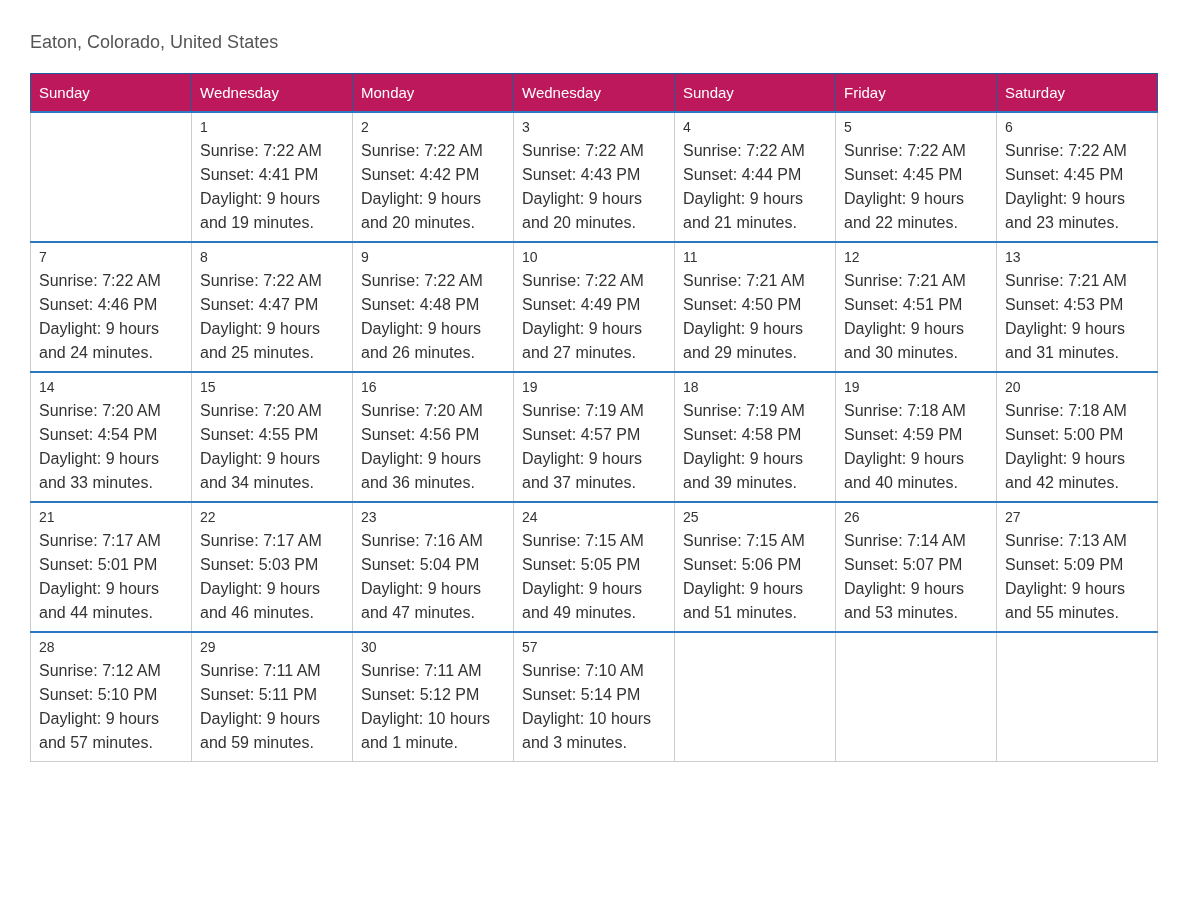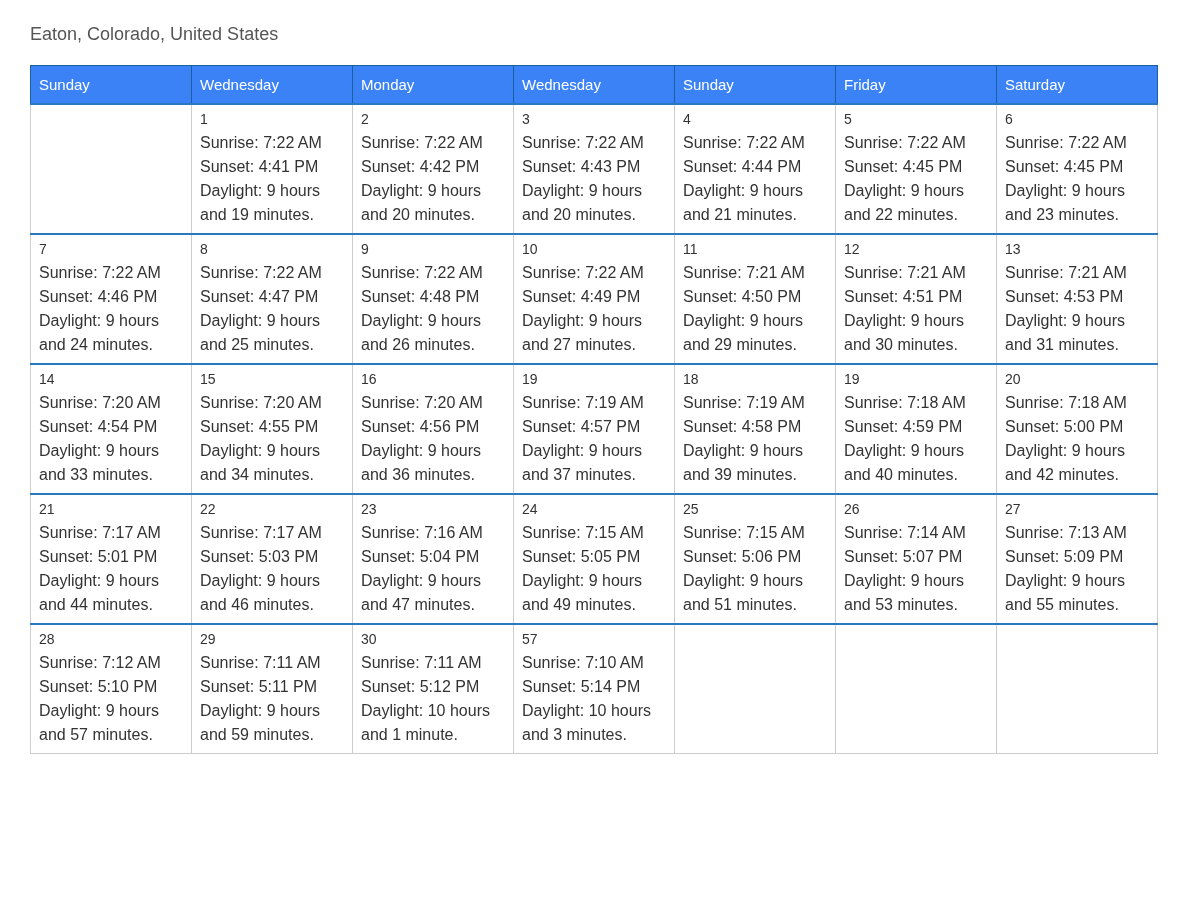--- a/index.html
+++ b/index.html
@@ -34,29 +34,29 @@
       text-align: right;
     }
     .month-year {
       font-size: 42px;
       font-weight: normal;
       color: #222;
     }
     .location {
       font-size: 18px;
       color: #555;
-      margin-top: 4px;
+      margin-top: 12px;
     }
     .calendar {
       width: 100%;
       border-collapse: collapse;
       border: 1px solid #aaa;
     }
     .calendar th {
-      background-color: #3b82f6;
+      background-color: #be185d;
       color: #fff;
       font-size: 15px;
       font-weight: normal;
       padding: 10px 8px;
       text-align: left;
       border: 1px solid #1a5fa0;
     }
     .calendar td {
       vertical-align: top;
       padding: 6px 8px;

